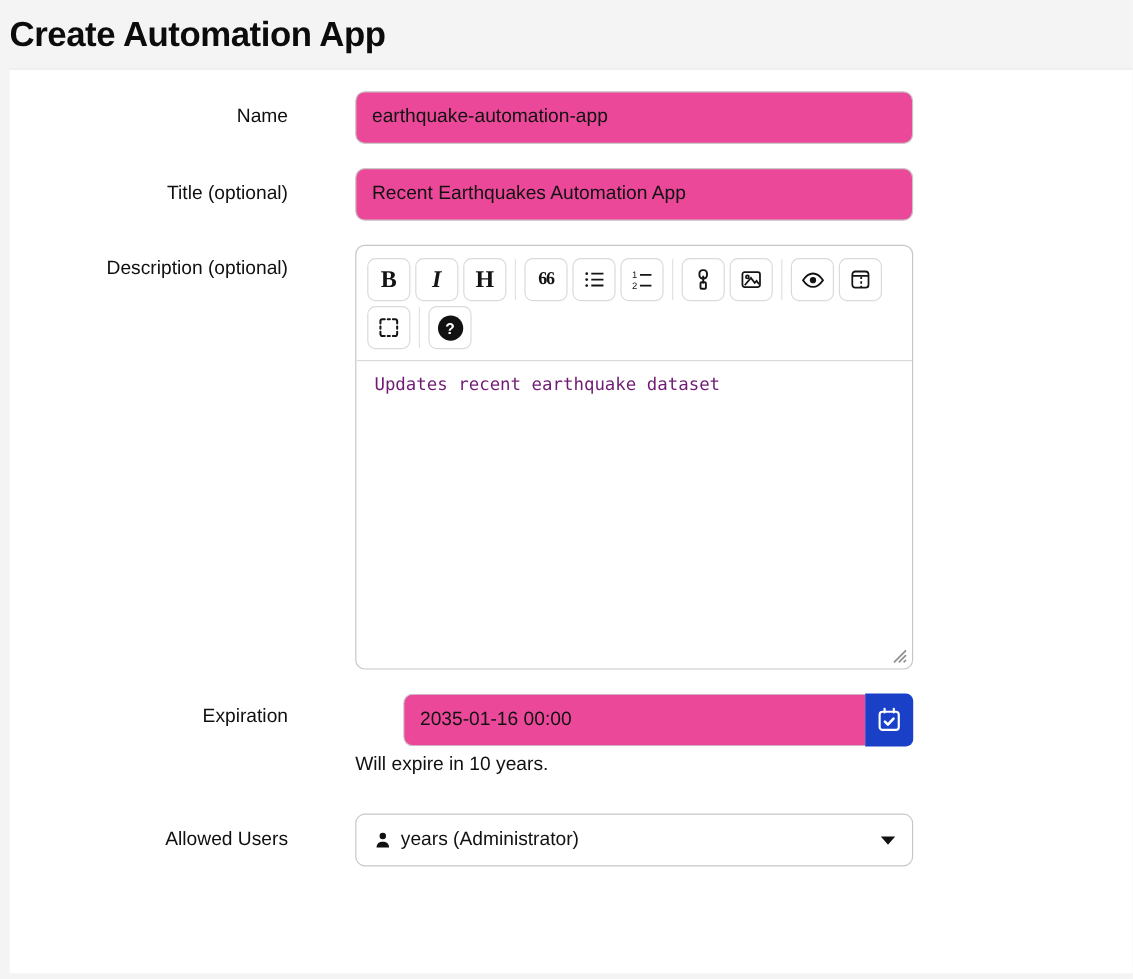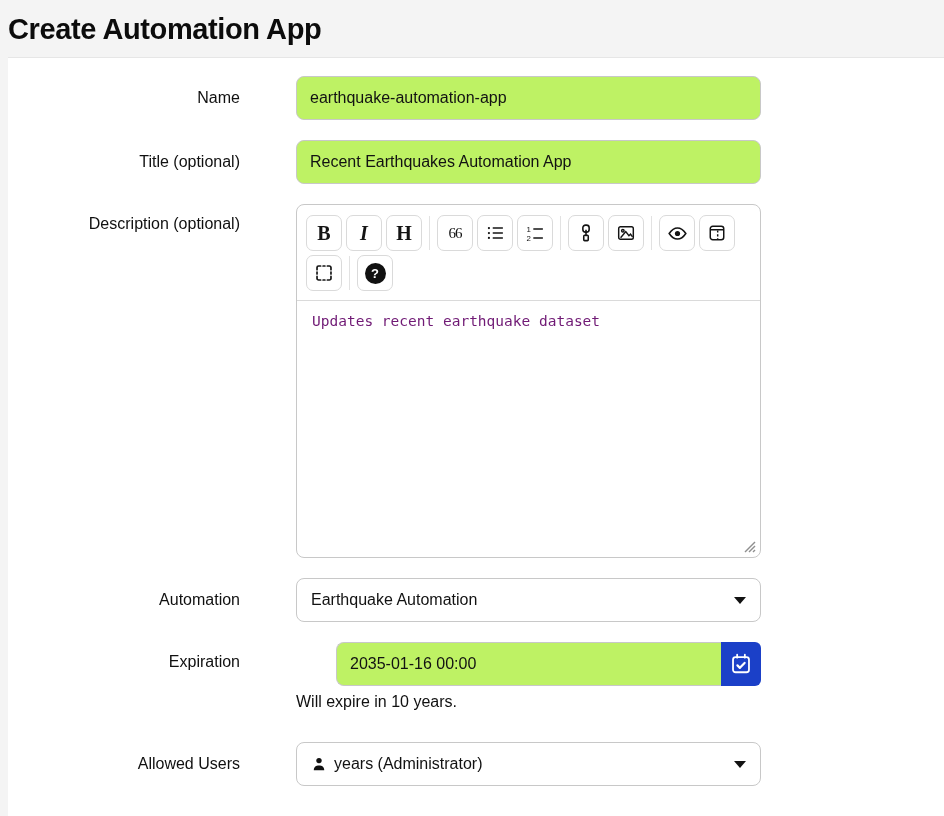--- a/index.html
+++ b/index.html
@@ -29,39 +29,39 @@
     width:232px; text-align:right; margin-right:56px;
     font-size:16px; color:#101010; flex:none;
   }
   .form-row.top-align .row-label { padding-top:11px; }
   .control { width:465px; flex:none; }
 
   .text-input {
     width:100%; height:44px;
     border:1px solid #c8c8c8; border-radius:8px;
     padding:0 13px; font-size:16px; color:#121212;
-    background:#bef264; font-family:"Liberation Sans", sans-serif;
+    background:#ec4899; font-family:"Liberation Sans", sans-serif;
     outline:none; display:block;
   }
 
   
   .editor { border:1px solid #c8c8c8; border-radius:8px; background:#fff; overflow:hidden; }
   .toolbar { padding:10px 9px 5px 9px; }
   .tb-row { display:flex; align-items:center; margin-bottom:4px; }
   .tb-btn {
     width:36px; height:36px; flex:none;
     border:1px solid #dadada; border-radius:7px;
     background:#fff; cursor:pointer;
     display:flex; align-items:center; justify-content:center;
     margin-right:4px; padding:0; color:#141414;
   }
   .tb-btn svg { display:block; }
   .glyph-serif { font-family:"Liberation Serif", serif; font-weight:700; font-size:20px; line-height:1; }
   .glyph-italic { font-family:"Liberation Serif", serif; font-style:italic; font-weight:600; font-size:20px; line-height:1; }
-  .glyph-quote { font-family:"Liberation Serif", serif; font-weight:400; font-size:15px; letter-spacing:-1px; line-height:1; }
+  .glyph-quote { font-family:"Liberation Serif", serif; font-weight:700; font-size:15px; letter-spacing:-1px; line-height:1; }
   .tb-sep { width:1px; height:34px; background:#e2e2e2; margin:0 7px 0 3px; flex:none; }
   .guide-circle {
     width:21px; height:21px; border-radius:50%;
     background:#111; color:#fff;
     display:flex; align-items:center; justify-content:center;
     font-size:13px; font-weight:700; line-height:1;
   }
   .editor-body {
     border-top:1px solid #dadada;
     height:257px; position:relative;
@@ -216,29 +216,20 @@
           <svg class="resize-handle" width="14" height="14" viewBox="0 0 14 14" stroke="#8f8f8f" stroke-width="1.4" fill="none">
             <line x1="3" y1="13" x2="13" y2="3"></line>
             <line x1="7" y1="13" x2="13" y2="7"></line>
             <line x1="11" y1="13" x2="13" y2="11"></line>
           </svg>
         </div>
       </div>
     </div>
   </div>
 
-  <div class="form-row">
-    <label class="row-label">Automation</label>
-    <div class="control">
-      <div class="select-box">
-        <span>Earthquake Automation</span>
-        <span class="caret-down"></span>
-      </div>
-    </div>
-  </div>
 
   <div class="form-row top-align">
     <label class="row-label">Expiration</label>
     <div class="control">
       <div class="input-group">
         <input class="text-input" type="text" value="2035-01-16 00:00" style="">
         <button class="cal-btn" style="background:#1b40c8;">
           <svg width="22" height="22" viewBox="0 0 16 16" fill="none" stroke="#ffffff" stroke-width="1.3" stroke-linecap="round">
             <rect x="2.2" y="3" width="11.6" height="11" rx="1.8"></rect>
             <line x1="5.2" y1="1.2" x2="5.2" y2="3.4"></line>

